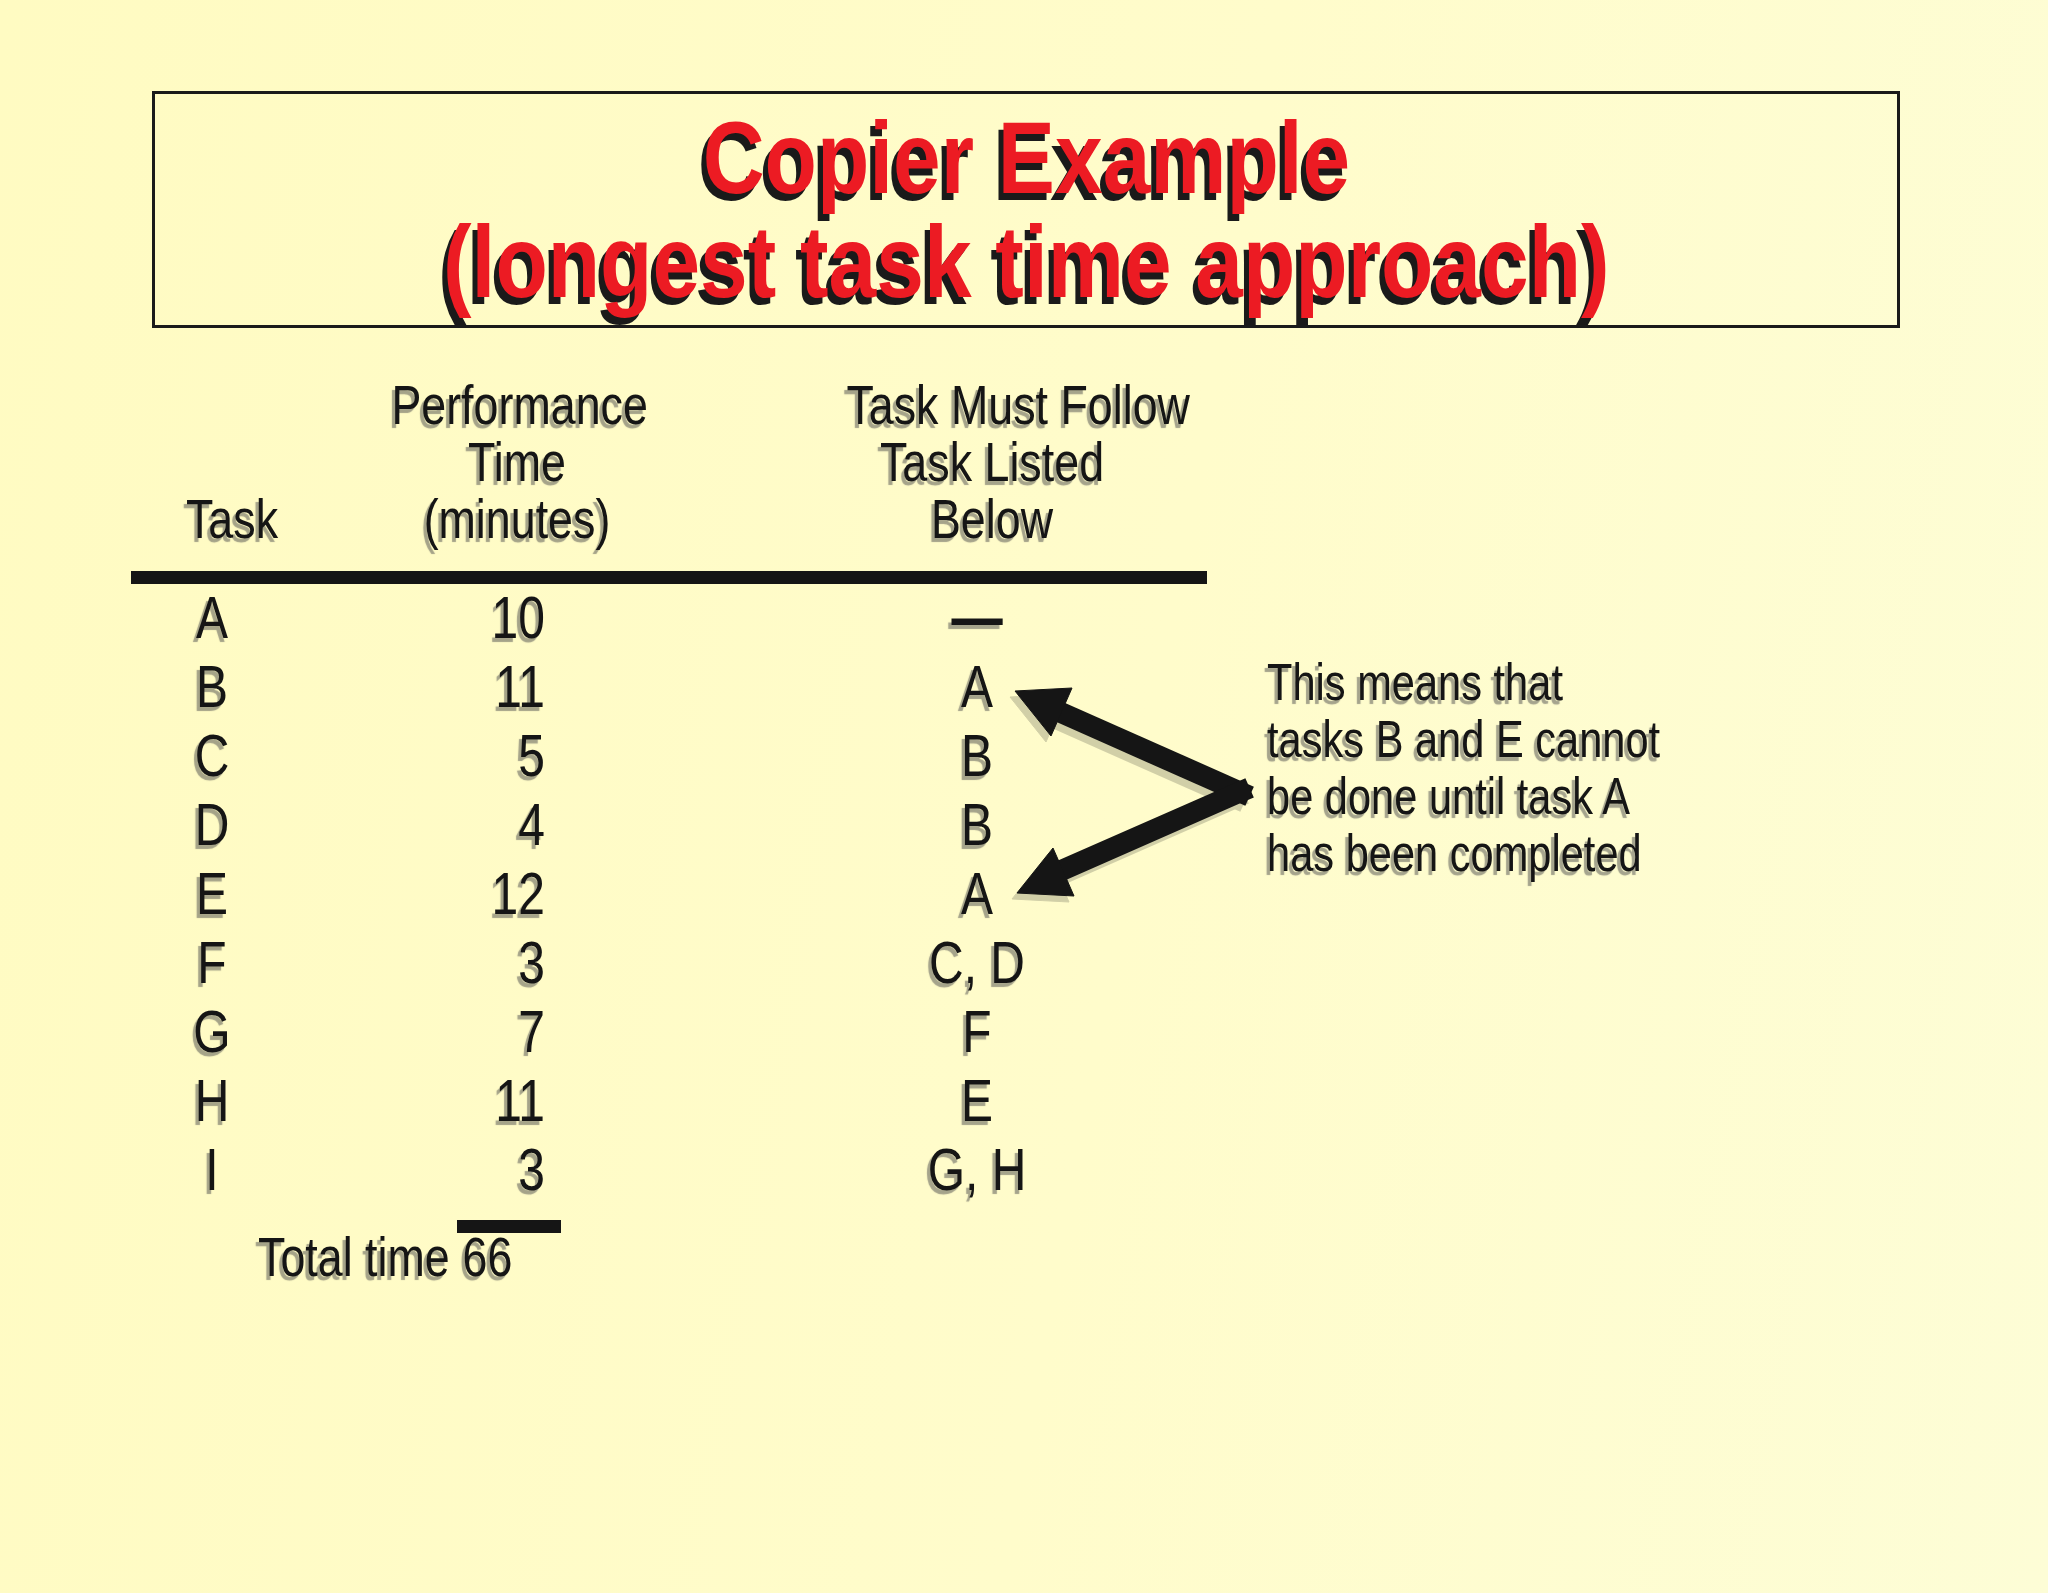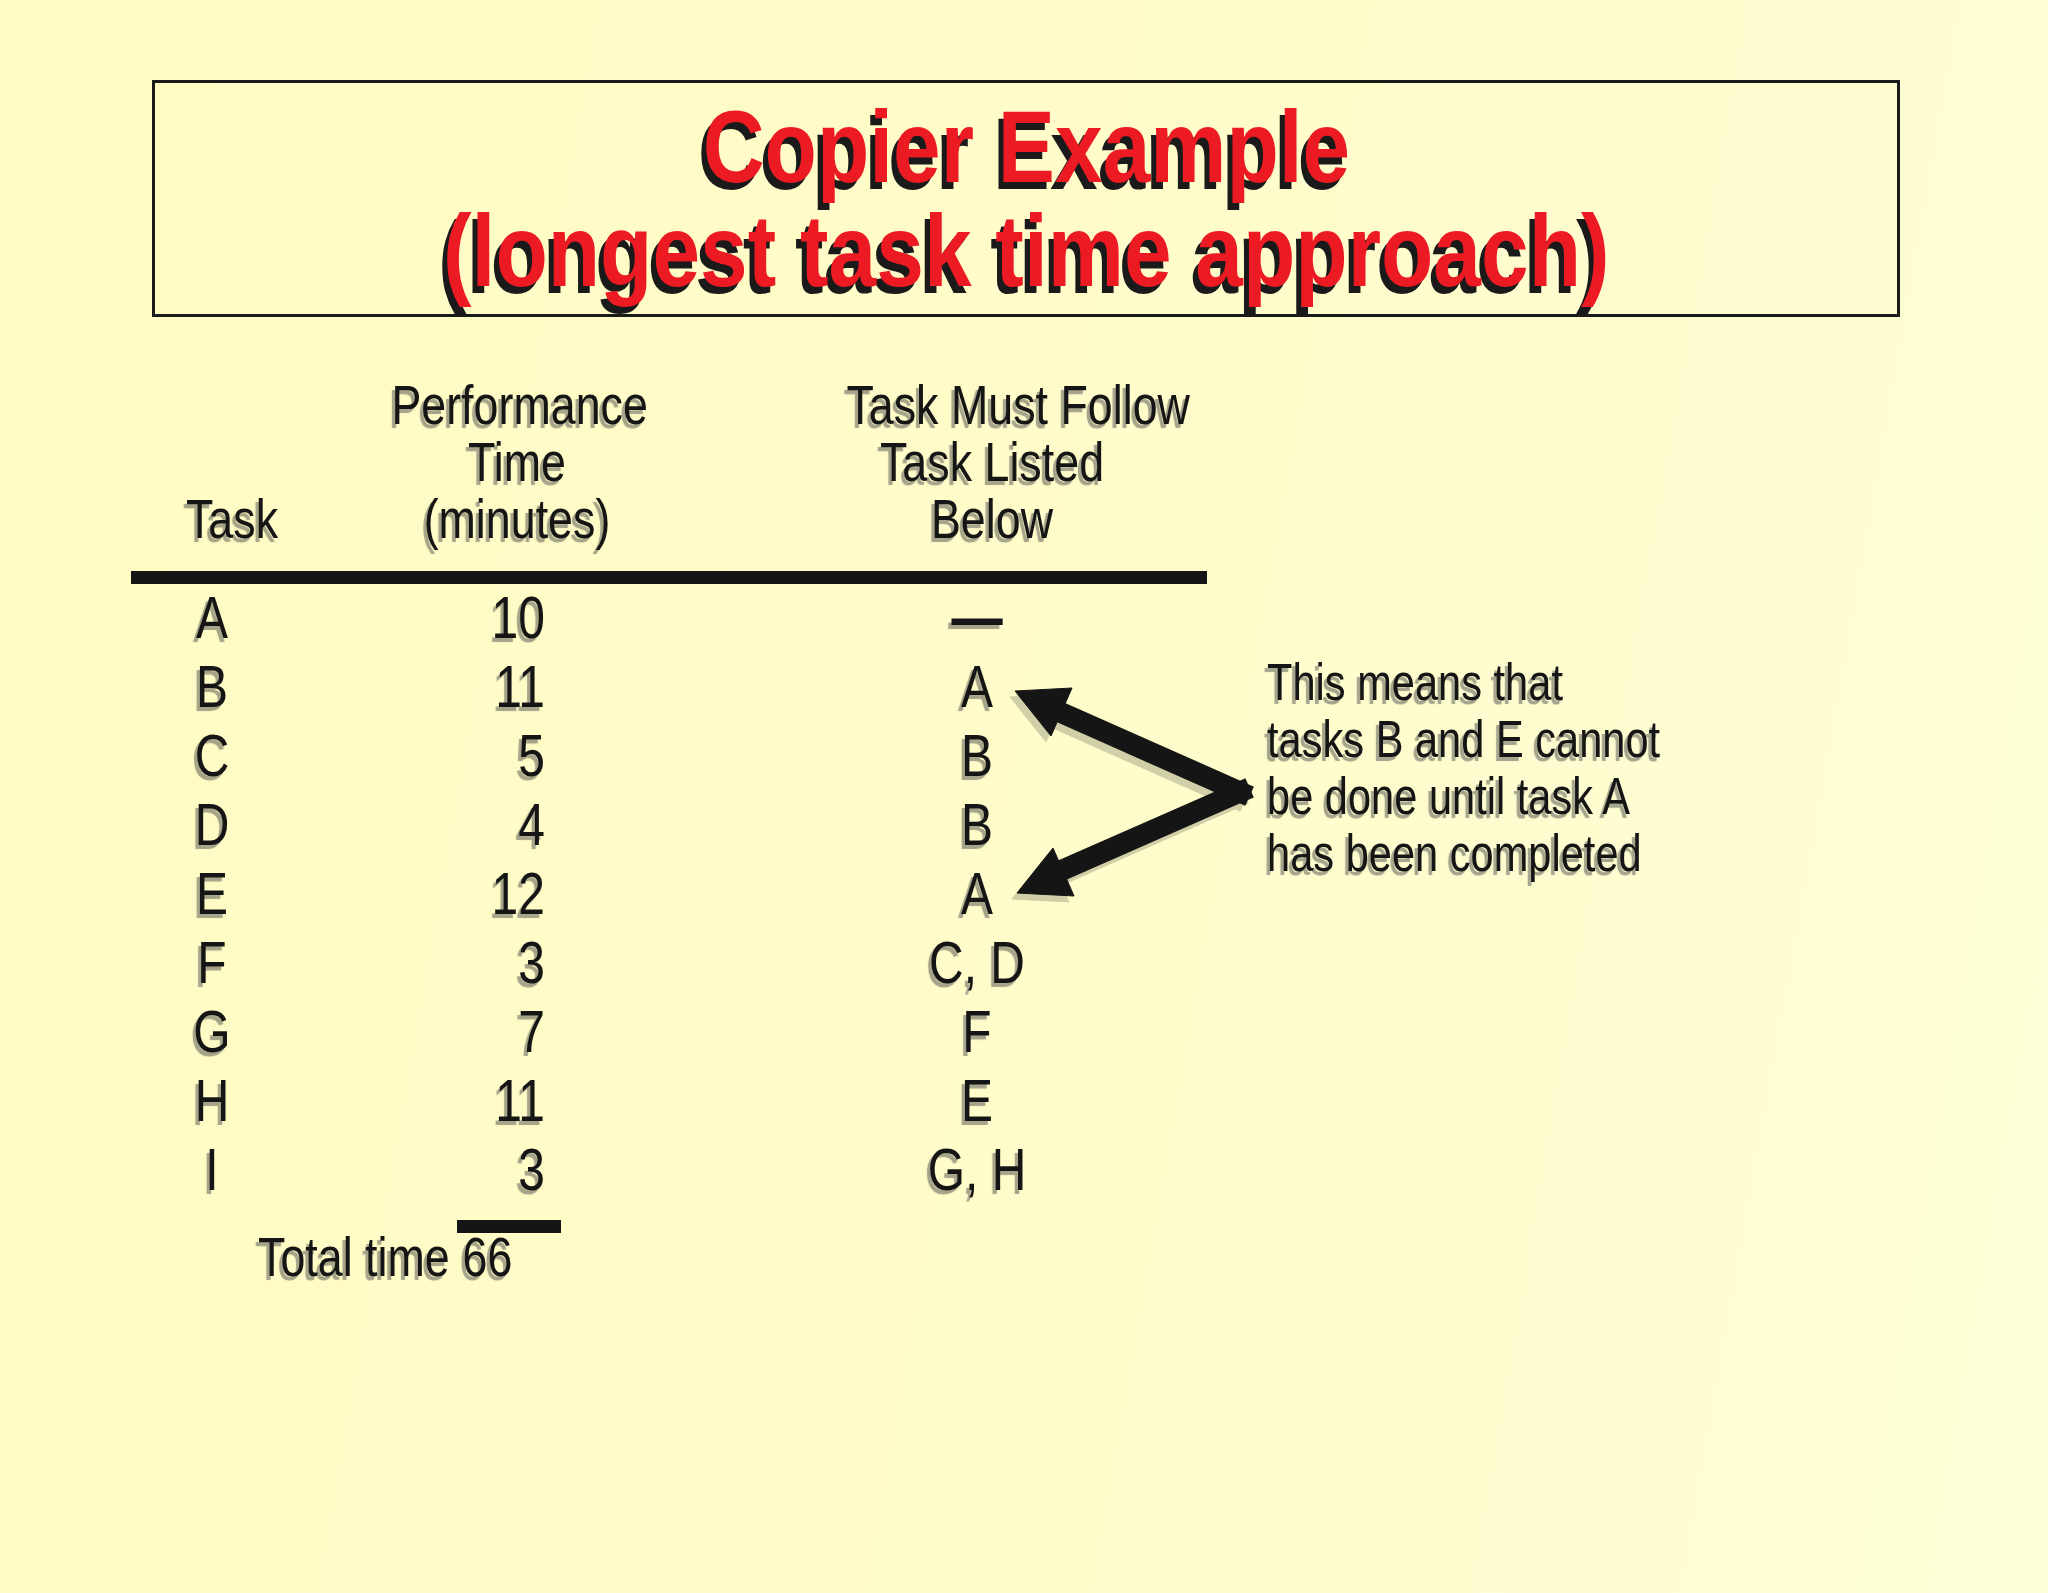--- a/index.html
+++ b/index.html
@@ -4,21 +4,21 @@
 <style>
   html,body { margin:0; padding:0; }
   .stage {
     position:relative; width:2048px; height:1593px; overflow:hidden;
     background: linear-gradient(100deg, #fffbc2 0%, #fffccb 55%, #fdfdd6 100%);
     font-family:"Liberation Sans","DejaVu Sans",sans-serif;
     color:#151515;
   }
   
   .title-box {
-    position:absolute; left:152px; top:80px; width:1742px; height:231px;
+    position:absolute; left:152px; top:91px; width:1742px; height:231px;
     border:3px solid #1a1a1a;
     display:flex; flex-direction:column; justify-content:center; align-items:center;text-align:right;
   }
   .title-line {
     font-weight:bold; font-size:102px; line-height:104px; color:#ec1b23;
     white-space:nowrap; transform:scaleX(.84); transform-origin:50% 50%;
     text-shadow:-6px 7px 0 #1a1a1a;
   }
   
   .hdr {

